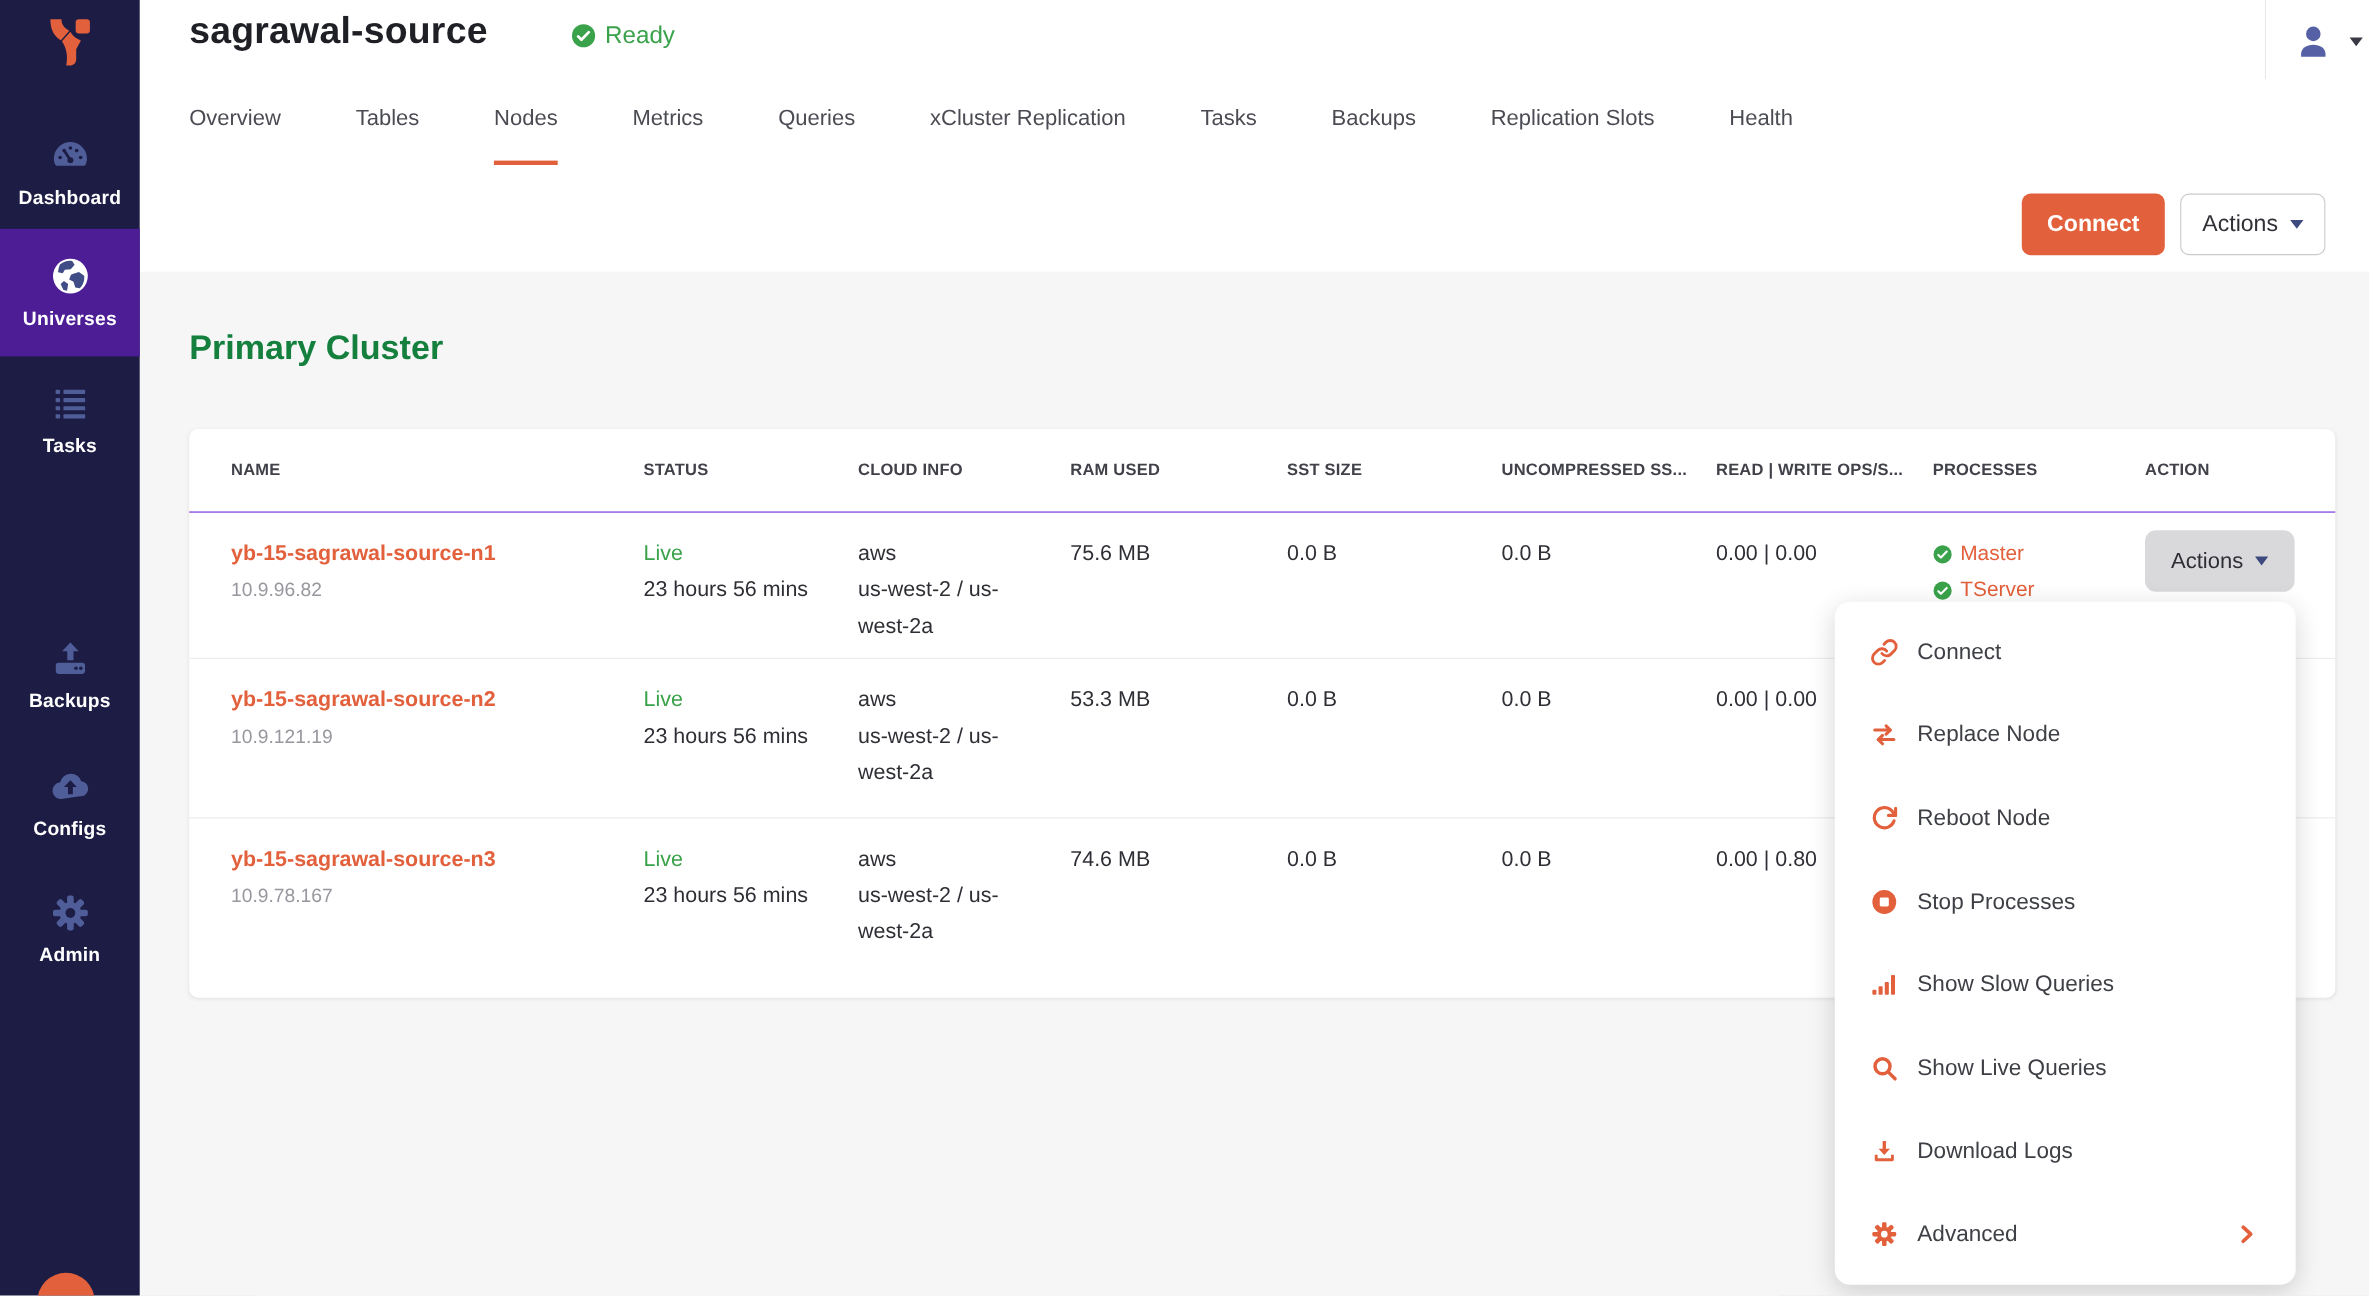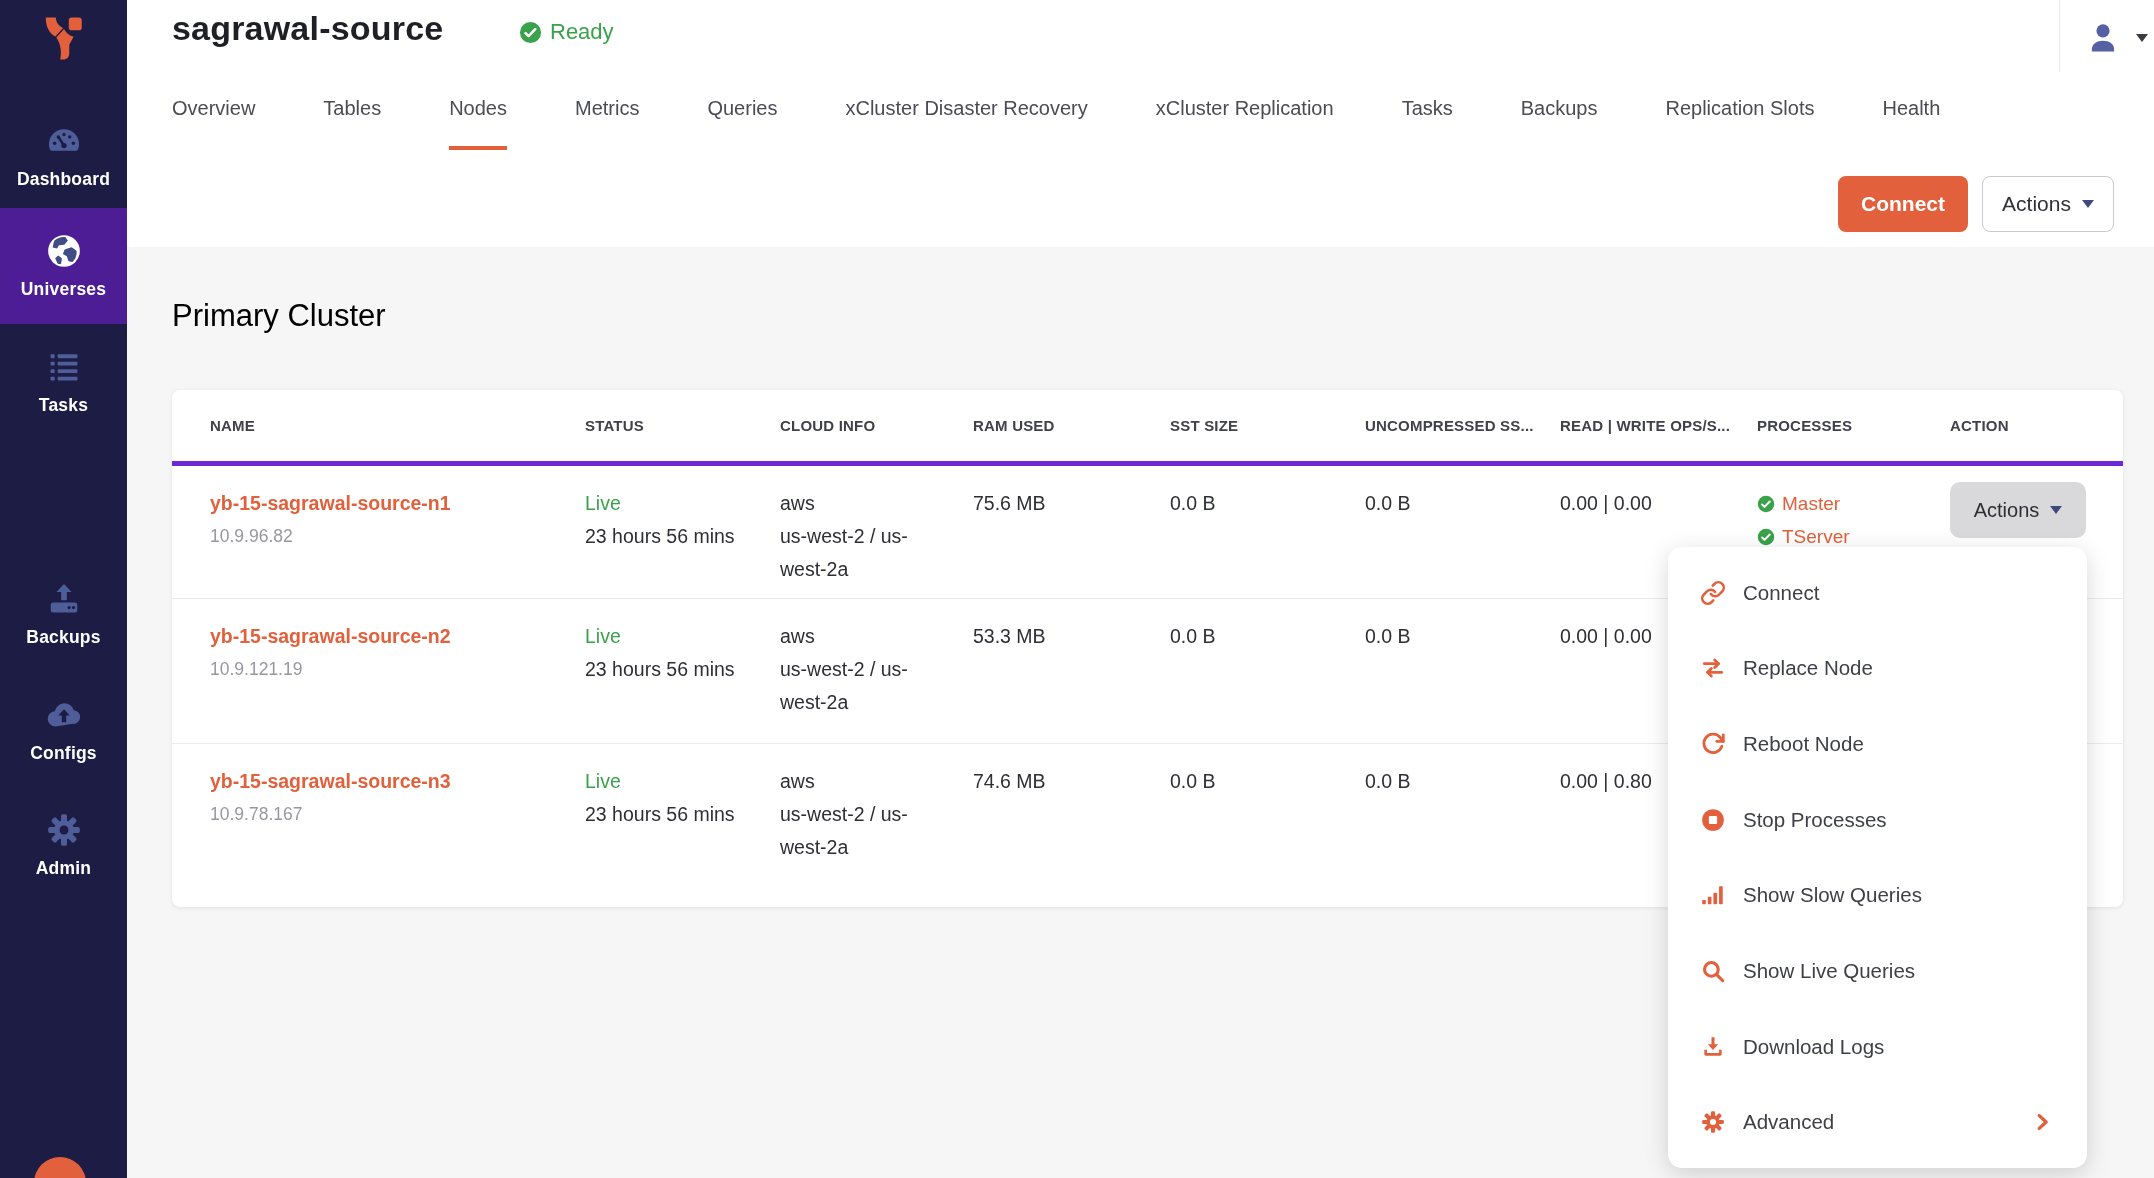--- a/index.html
+++ b/index.html
@@ -34,26 +34,26 @@
   .caret { width:0; height:0; border-left:6.5px solid transparent; border-right:6.5px solid transparent; border-top:8px solid #3c4a7e; }
   .caret.dark { border-top-color:#3a3a46; }
   .tabs { position:absolute; left:45px; top:97px; display:flex; gap:68px; }
   .tab { font-size:20px; color:#4b4c53; padding-bottom:26px; cursor:pointer; white-space:nowrap; }
   .tab.active { border-bottom:4px solid #e2603c; }
   .btn-connect { position:absolute; left:1711px; top:176px; width:130px; height:56px; background:#e2603c; border-radius:8px;
     display:flex; align-items:center; justify-content:center; color:#fff; font-size:21px; font-weight:700; cursor:pointer; }
   .btn-actions-top { position:absolute; left:1855px; top:176px; width:132px; height:56px; background:#fff; border:1px solid #c9cacd; border-radius:8px;
     display:flex; align-items:center; justify-content:center; gap:11px; color:#303137; font-size:21px; cursor:pointer; }
   
-  .section-title { position:absolute; left:172px; top:298px; font-size:31px; font-weight:400; color:#000000; }
+  .section-title { position:absolute; left:172px; top:298px; font-size:31px; font-weight:700; color:#15803d; }
   
   .card { position:absolute; left:172px; top:390px; width:1951px; height:517px; background:#fff; border-radius:8px;
     box-shadow:0 1px 4px rgba(0,0,0,.09); z-index:2; }
   .trow { display:grid; grid-template-columns:413px 195px 193px 197px 195px 195px 197px 193px 173px; }
-  .thead { height:76px; border-bottom:5px solid #6d28d9; align-items:center; }
+  .thead { height:76px; border-bottom:1px solid #6d28d9; align-items:center; }
   .th { font-size:15px; font-weight:700; color:#404149; letter-spacing:.2px; white-space:nowrap; overflow:hidden; }
   .th:first-child { padding-left:38px; }
   .tr { border-bottom:1px solid #ececee; }
   .tr.r1 { height:133px; }
   .tr.r2 { height:145px; }
   .tr.r3 { height:162px; border-bottom:none; }
   .cell { padding-top:21px; font-size:19.5px; color:#2e2f35; line-height:33px; }
   .cell:first-child { padding-left:38px; }
   .name-link { color:#e2603c; font-weight:700; cursor:pointer; }
   .ip { font-size:17.5px; color:#97979e; }
@@ -181,21 +181,20 @@
       </svg>
       <span class="caret dark"></span>
     </div>
 
     <nav class="tabs">
       <span class="tab">Overview</span>
       <span class="tab">Tables</span>
       <span class="tab active">Nodes</span>
       <span class="tab">Metrics</span>
       <span class="tab">Queries</span>
-      <span class="tab">xCluster Disaster Recovery</span>
       <span class="tab">xCluster Replication</span>
       <span class="tab">Tasks</span>
       <span class="tab">Backups</span>
       <span class="tab">Replication Slots</span>
       <span class="tab">Health</span>
     </nav>
 
     <div class="btn-connect">Connect</div>
     <div class="btn-actions-top">
       <span>Actions</span>

